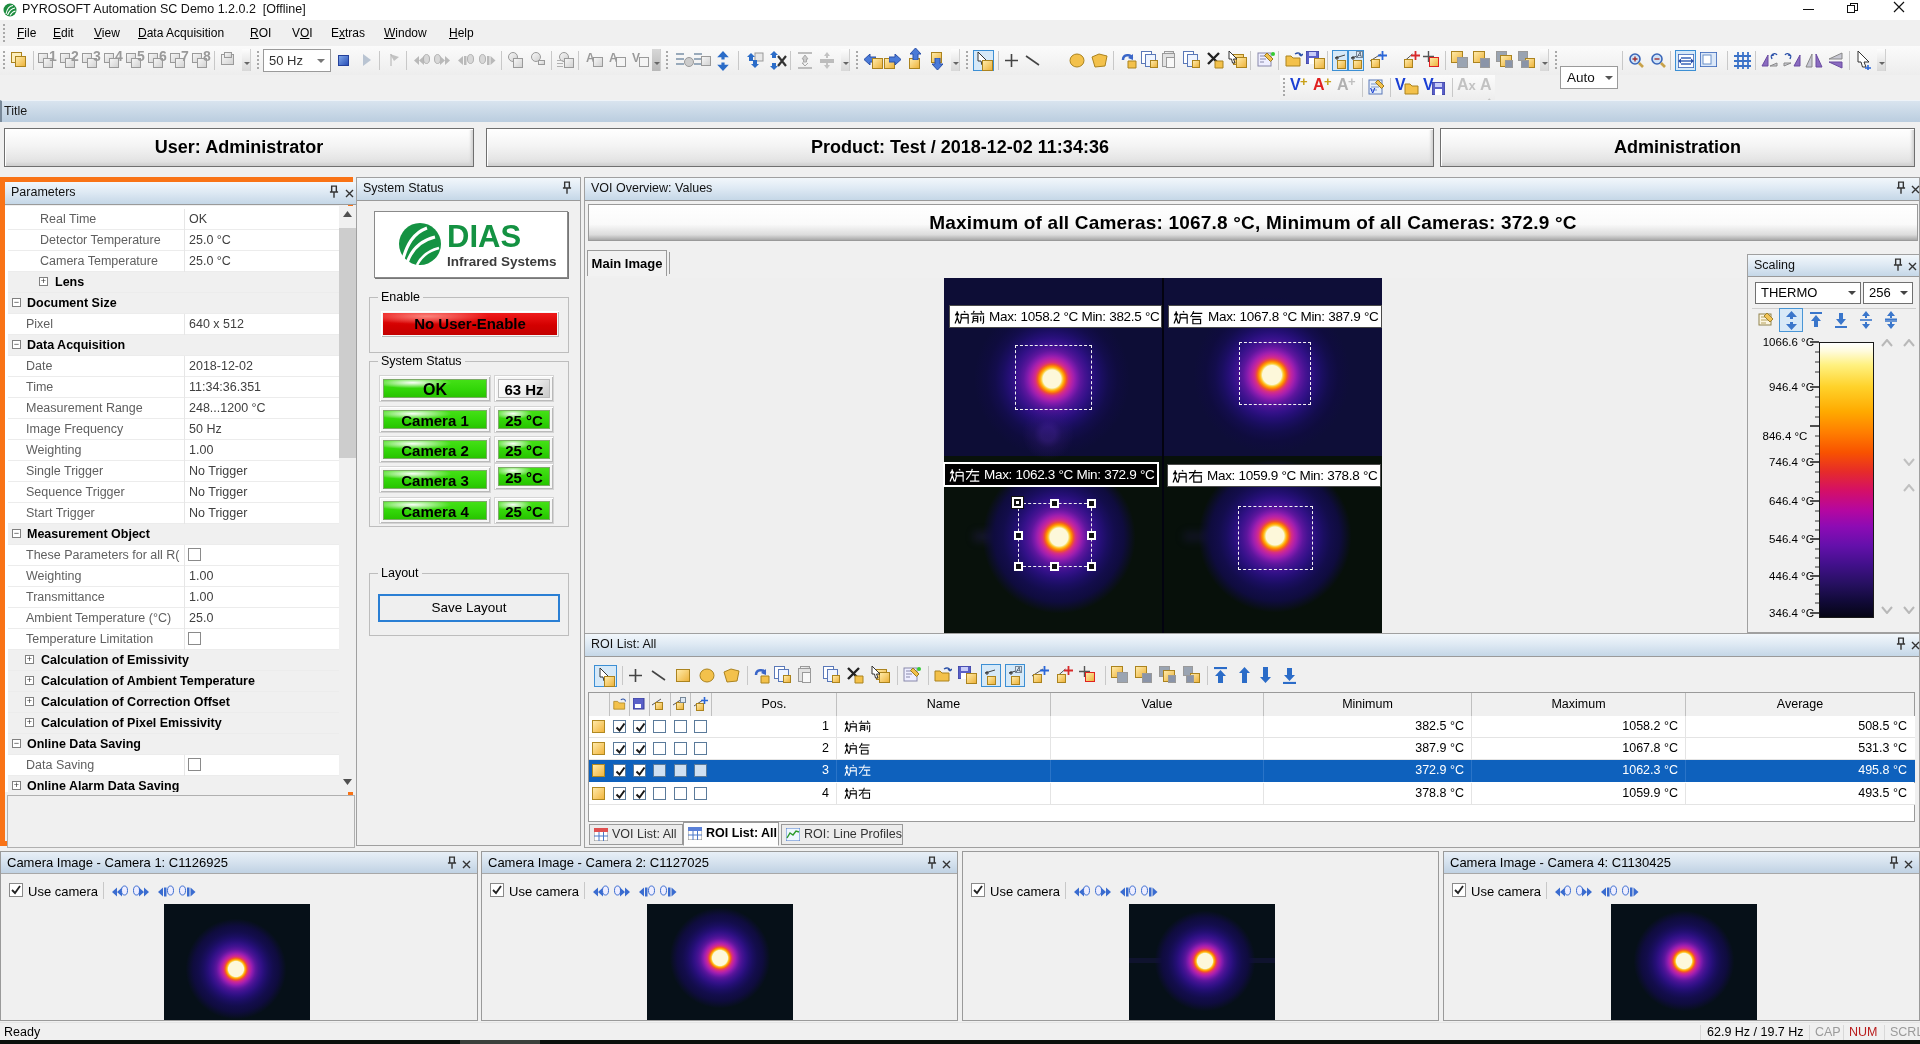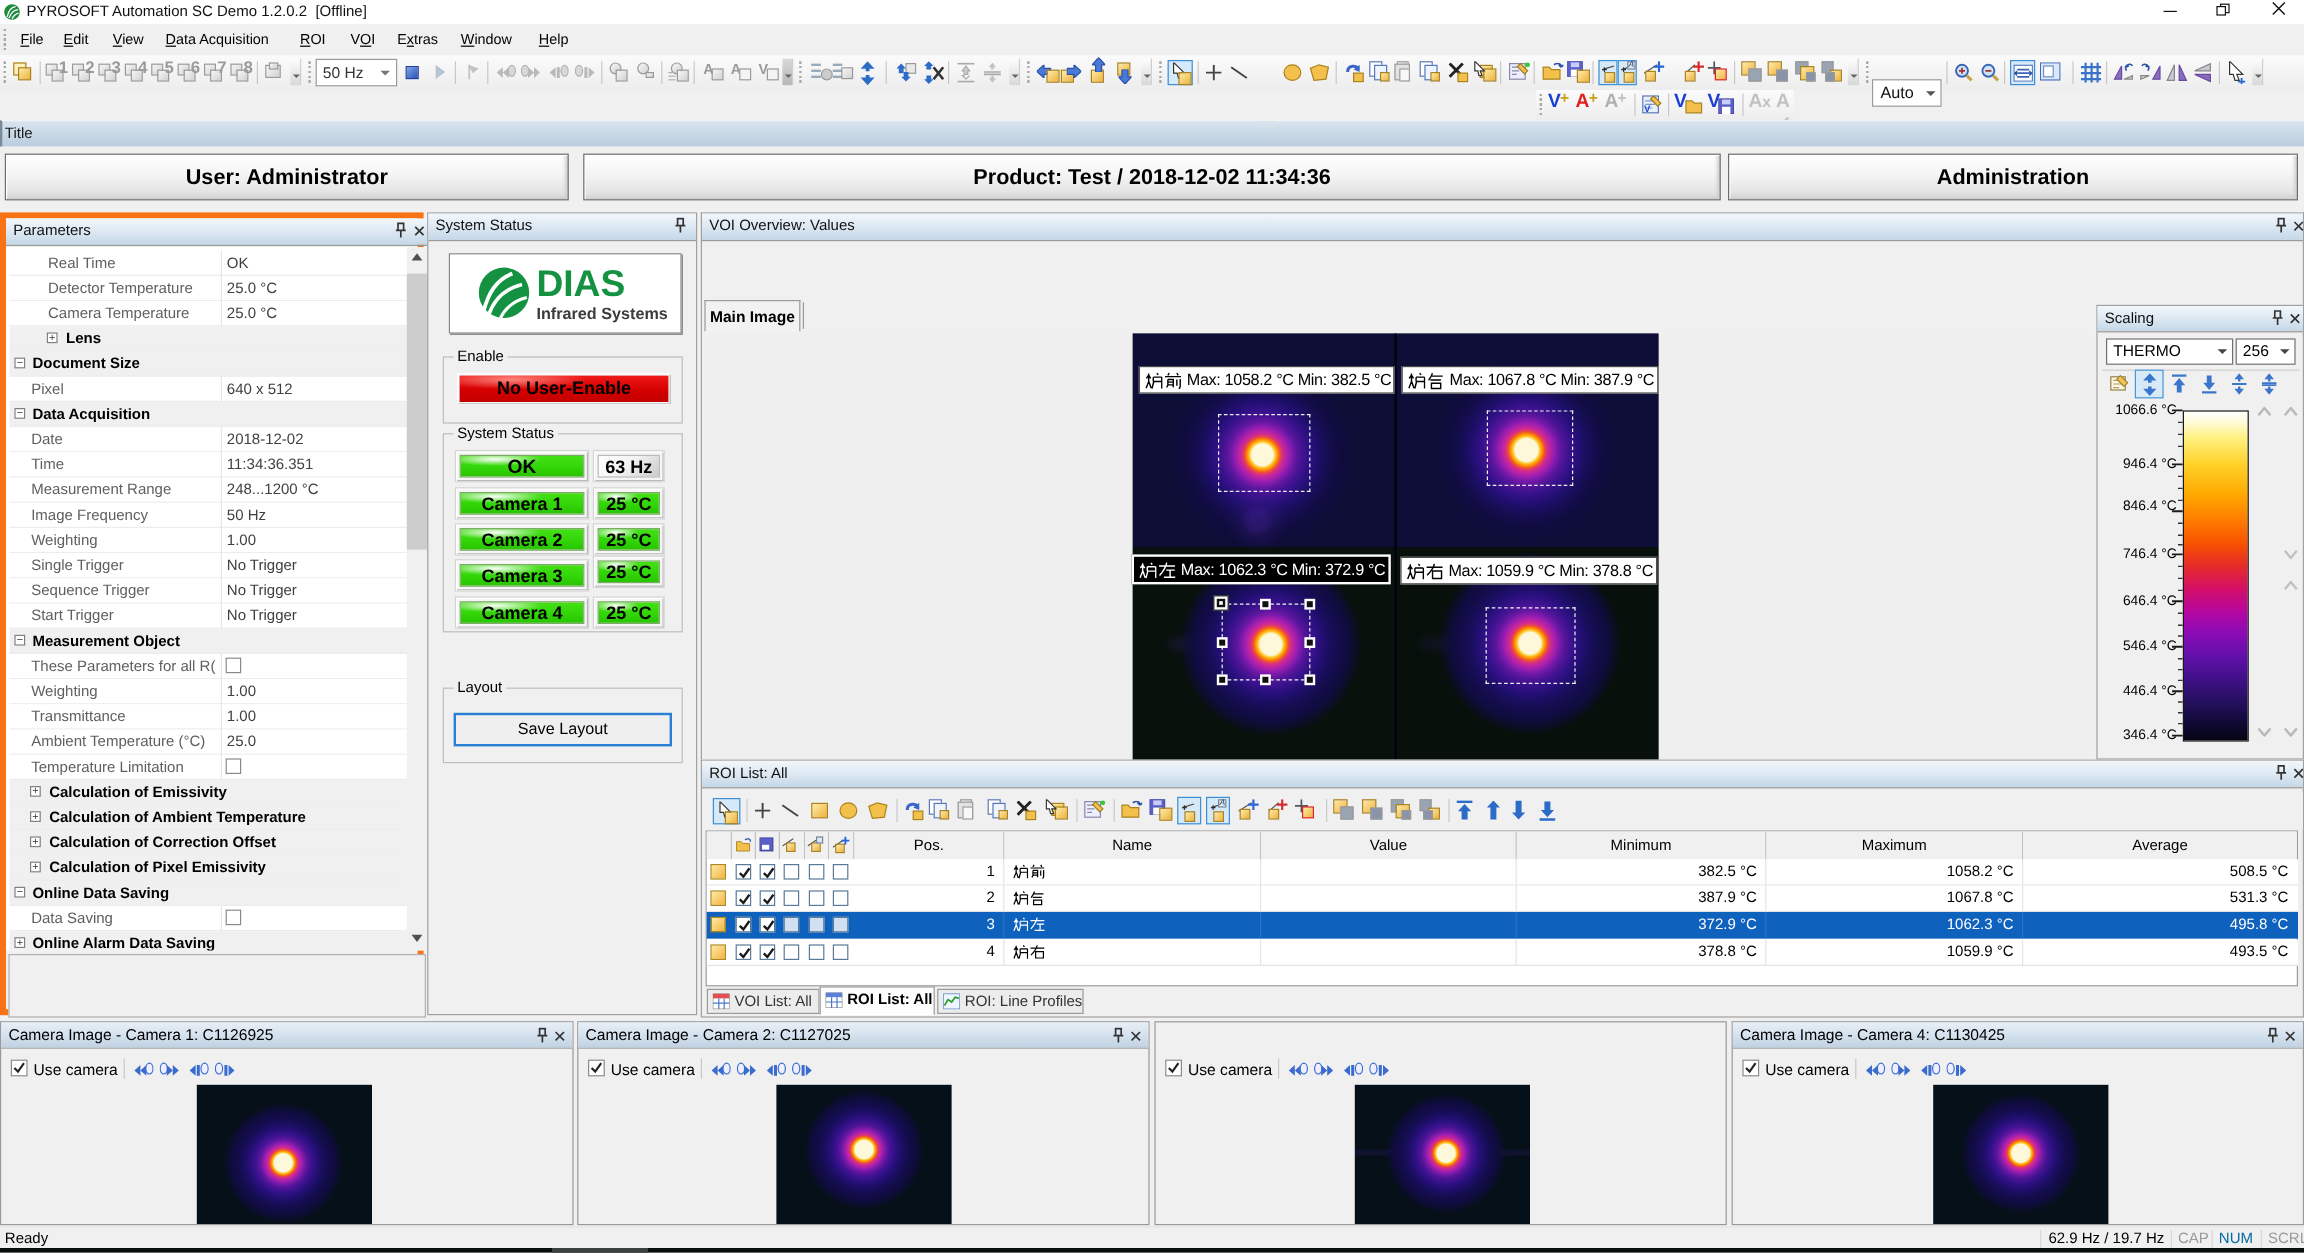--- a/index.html
+++ b/index.html
@@ -681,20 +681,21 @@
 
 <div class="a" style="left:584px;top:177px;width:1336px;height:456px;border:1px solid #a0a0a0;border-bottom:none;background:#f0f0f0">
  <div class="hdr a" style="left:0;top:0;width:1334px;height:23px;border:none;border-bottom:1px solid #9a9a9a">VOI Overview: Values
    <svg class="pinw" style="left:1309px" width="12" height="12" viewBox="0 0 12 12">
         <path d="M4 1 h4 v5 h-4 z M2.5 6 h7 M6 6 v5" stroke="#333" stroke-width="1.2" fill="none"></path>
       </svg>
    <span class="xg" style="left:1326px"><svg width="9" height="9" viewBox="0 0 9 9" style="display:inline-block">
           <path d="M1 1 L8 8 M8 1 L1 8" stroke="#333" stroke-width="1.4"></path>
         </svg></span>
  </div>
+ <div class="a" style="left:3px;top:26px;width:1330px;height:37px;border:1px solid #9a9a9a;background:linear-gradient(#ffffff,#fafafa 55%,#dcdcdc 85%,#a8a8a8);text-align:center;font-weight:bold;font-size:19px;letter-spacing:0.2px;line-height:35px">Maximum of all Cameras: 1067.8 °C, Minimum of all Cameras: 372.9 °C</div>
 
  <div class="a" style="left:2px;top:72px;width:80px;height:26px;border:1px solid #9a9a9a;border-bottom:none;background:#f2f2f2;font-weight:bold;font-size:13px;text-align:center;line-height:25px">Main Image</div>
  <div class="a" style="left:84px;top:74px;width:1px;height:22px;background:#999"></div>
 
  <div class="a" style="left:3px;top:100px;width:1155px;height:356px;background:#efefef"></div>
  <div id="mimg" class="a" style="left:359px;top:100px;width:438px;height:356px;background:#08081e">
   <div class="a" style="left:0;top:0;width:219px;height:178px;background:#0d0d36"></div>
   <div class="a" style="left:219px;top:0;width:219px;height:178px;background:#0e0e38"></div>
   <div class="a" style="left:0;top:178px;width:219px;height:178px;background:#08110b"></div>
   <div class="a" style="left:219px;top:178px;width:219px;height:178px;background:#07100a"></div>
@@ -837,21 +838,21 @@
   <svg class="a" style="left:135px;top:56px" width="16" height="18" viewBox="0 0 16 18">
         <path d="M8 0 L12 5 H9 V7 H7 V5 H4 z" fill="#2b6cc8"></path>
         <path d="M8 18 L4 13 H7 V11 H9 V13 H12 z" fill="#2b6cc8"></path>
         <path d="M2 8.2 H14 M2 10 H14" stroke="#2b6cc8" stroke-width="1.4"></path>
       </svg>
  </div>
  <div id="scalebar">
   <div class="a" style="left:71px;top:87px;width:55px;height:276px;border:1px solid #1a1a1a;background:linear-gradient(#ffffff 0,#fffbdc 3%,#fff180 8%,#ffd22a 16%,#ffaa00 25%,#ff7c00 33%,#f85200 40%,#e62b2a 47%,#d40f68 54%,#b507a0 61%,#8d0bb4 67%,#6410ab 74%,#41108a 81%,#261060 88%,#120a3a 94%,#050514 100%)"></div>
   <div class="a" style="left:8px;top:81px;width:58px;text-align:right;font-size:11.5px">1066.6 °C</div>
   <div class="a" style="left:8px;top:126px;width:58px;text-align:right;font-size:11.5px">946.4 °C</div>
-  <div class="a" style="left:8px;top:161px;width:58px;text-align:right;font-size:11.5px">846.4 °C</div>
+  <div class="a" style="left:8px;top:175px;width:58px;text-align:center;font-size:11.5px">846.4 °C</div>
   <div class="a" style="left:8px;top:201px;width:58px;text-align:right;font-size:11.5px">746.4 °C</div>
   <div class="a" style="left:8px;top:240px;width:58px;text-align:right;font-size:11.5px">646.4 °C</div>
   <div class="a" style="left:8px;top:278px;width:58px;text-align:right;font-size:11.5px">546.4 °C</div>
   <div class="a" style="left:8px;top:315px;width:58px;text-align:right;font-size:11.5px">446.4 °C</div>
   <div class="a" style="left:8px;top:352px;width:58px;text-align:right;font-size:11.5px">346.4 °C</div>
   <svg class="a" style="left:62px;top:85px" width="9" height="282" viewBox="0 0 9 282">
     <path d="M0 2h9 M0 47h9 M0 86h9 M0 122h9 M0 161h9 M0 199h9 M0 236h9 M0 273h9" stroke="#1a1a1a" stroke-width="1.6"></path>
     <path d="M5 12h4 M5 22h4 M5 32h4 M5 57h4 M5 67h4 M5 77h4 M5 96h4 M5 106h4 M5 114h4 M5 132h4 M5 142h4 M5 152h4 M5 171h4 M5 181h4 M5 190h4 M5 209h4 M5 218h4 M5 227h4 M5 245h4 M5 254h4 M5 263h4" stroke="#333" stroke-width="1.2"></path>
   </svg>
   <svg class="a" style="left:133px;top:84px" width="12" height="8" viewBox="0 0 12 8">
@@ -1368,19 +1369,19 @@
  </div>
 </div>
 
 <div class="a" style="left:0;top:1022px;width:1920px;height:18px;background:#f0f0f0;border-top:1px solid #e5e5e5">
  <span class="a" style="left:4px;top:2px;font-size:12.5px">Ready</span>
  <div class="sep" style="left:1700px;top:2px;height:15px;background:#d8d8d8"></div>
  <span class="a" style="left:1707px;top:2px;font-size:12.5px">62.9 Hz / 19.7 Hz</span>
  <div class="sep" style="left:1809px;top:2px;height:15px;background:#d8d8d8"></div>
  <span class="a" style="left:1815px;top:2px;font-size:12.5px;color:#9a9a9a">CAP</span>
  <div class="sep" style="left:1843px;top:2px;height:15px;background:#d8d8d8"></div>
- <span class="a" style="left:1849px;top:2px;font-size:12.5px;color:#0369a1">NUM</span>
+ <span class="a" style="left:1849px;top:2px;font-size:12.5px;color:#b91c1c">NUM</span>
  <div class="sep" style="left:1884px;top:2px;height:15px;background:#d8d8d8"></div>
  <span class="a" style="left:1890px;top:2px;font-size:12.5px;color:#9a9a9a">SCRL</span>
 </div>
 <div class="a" style="left:0;top:1040px;width:1920px;height:4px;background:#0b0f0b">
  <div class="a" style="left:460px;top:0;width:80px;height:4px;background:#3c403c"></div>
 </div>
 
 </body></html>

